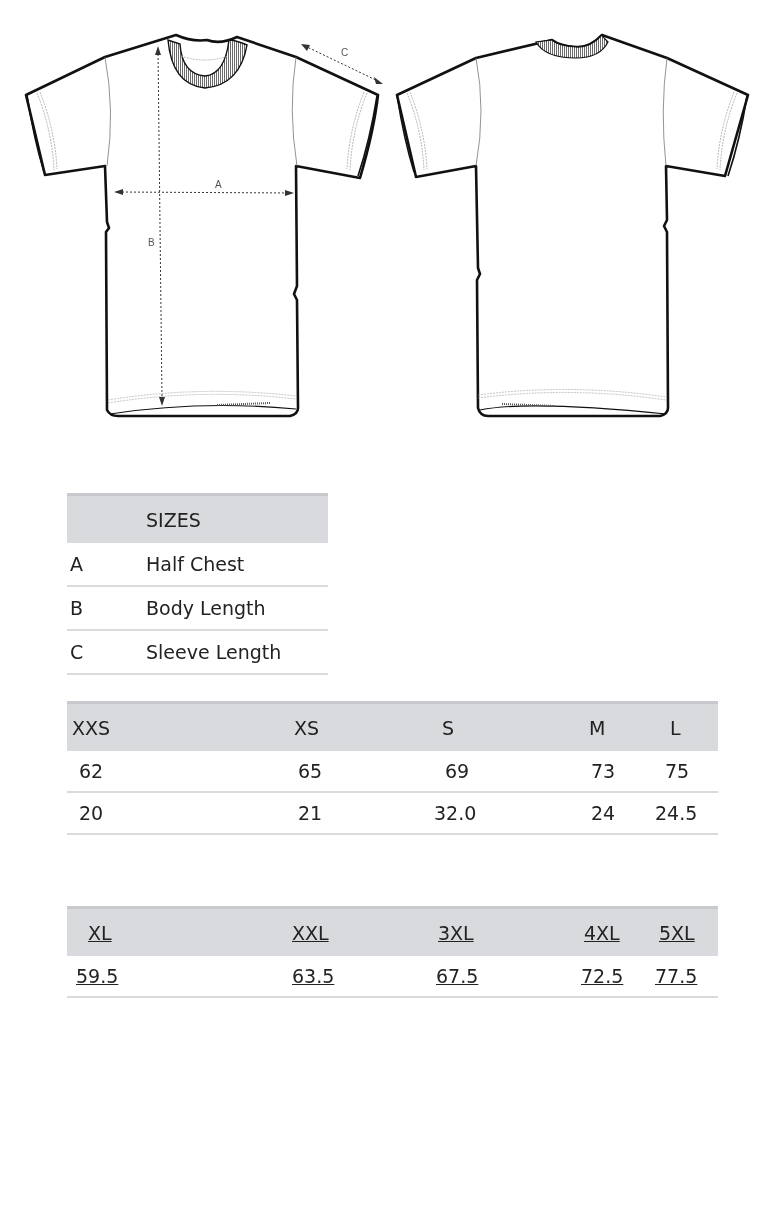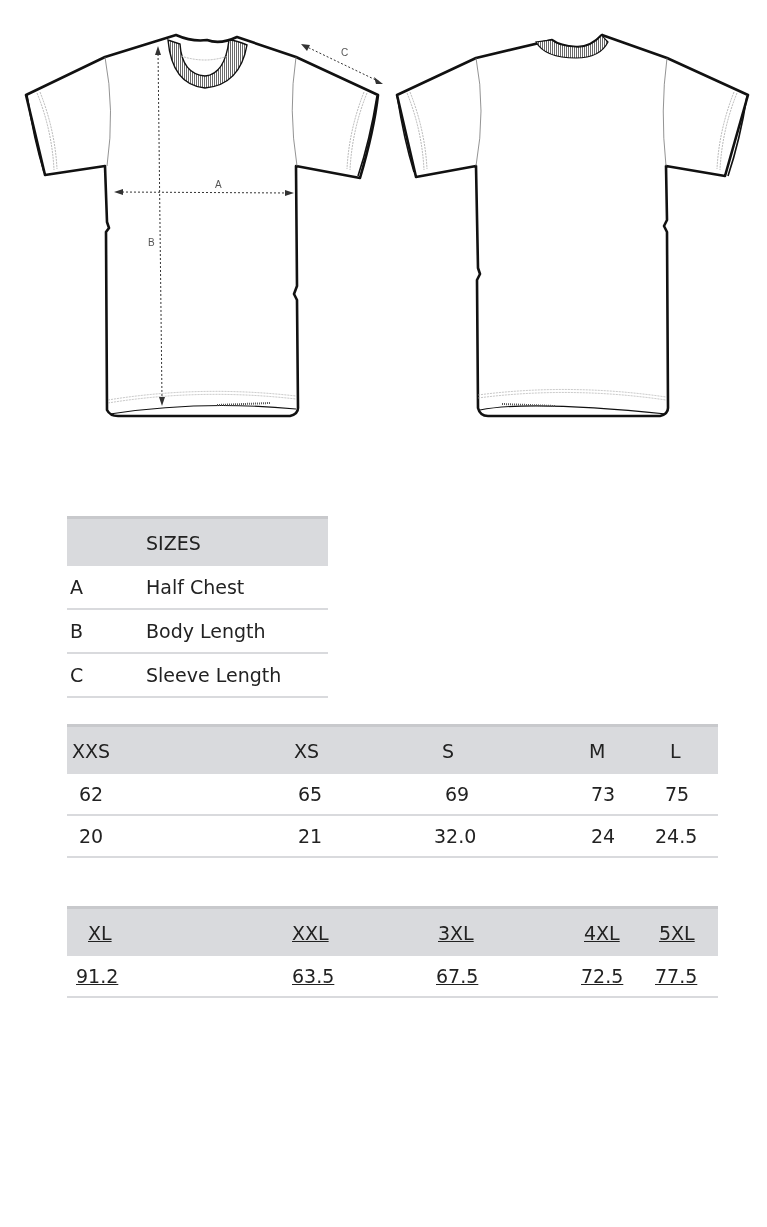--- a/index.html
+++ b/index.html
@@ -1,27 +1,27 @@
 <!DOCTYPE html>
 <html><head>
 <meta charset="utf-8">
 <style>
   html, body { margin: 0; padding: 0; background: #ffffff; }
   body { width: 767px; height: 1227px; position: relative; overflow: hidden;
          font-family: "DejaVu Sans", "Liberation Sans", sans-serif; color: #222; }
   .illustration { position: absolute; left: 0; top: 0; width: 767px; height: 440px; }
   .illustration svg { position: absolute; }
-  .legend-table { position: absolute; left: 67px; top: 493px; width: 261px; border-collapse: collapse; margin-top: 23px; }
+  .legend-table { position: absolute; left: 67px; top: 493px; width: 261px; border-collapse: collapse; }
   .legend-table td { font-size: 19px; padding: 0; height: 42px; vertical-align: middle; border-bottom: 2px solid #d9dadd; }
   .legend-table tr.head td { background: #d9dadd; height: 47px; border-top: 3px solid #c8c9cc; border-bottom: none; }
   .legend-table td.key { width: 76px; padding-left: 3px; }
   .size-table { position: absolute; left: 67px; width: 651px; border-collapse: collapse; table-layout: fixed; }
   .size-table td { font-size: 19px; height: 40px; padding: 0; vertical-align: middle; border-bottom: 2px solid #d9dadd; }
   .size-table tr.head td { background: #d9dadd; height: 47px; border-top: 3px solid #c8c9cc; border-bottom: none; }
-  .t1 { top: 701px; margin-top: 23px; }
+  .t1 { top: 701px; }
   .t2 { top: 906px; text-decoration: underline; }
   .c0 { width: 145px; } .c1 { width: 145px; } .c2 { width: 145px; } .c3 { width: 145px; } .c4 { width: 71px; }
 </style>
 </head>
 <body>
 
 <div class="illustration">
 
   <svg width="400" height="430" style="left:0;top:0" viewBox="0 0 400 430">
     <defs>
@@ -156,20 +156,20 @@
     </colgroup>
   <tbody>
       <tr class="head">
     <td style="padding-left:21px">XL</td>
     <td style="padding-left:80px">XXL</td>
     <td style="padding-left:81px">3XL</td>
     <td style="padding-left:82px">4XL</td>
     <td style="padding-left:12px">5XL</td>
   </tr>
   <tr>
-    <td style="padding-left:9px">91.2</td>
+    <td style="padding-left:9px">59.5</td>
     <td style="padding-left:80px">63.5</td>
     <td style="padding-left:79px">67.5</td>
     <td style="padding-left:79px">72.5</td>
     <td style="padding-left:8px">77.5</td>
   </tr>
 </tbody>
   </table>
 
 </body></html>

